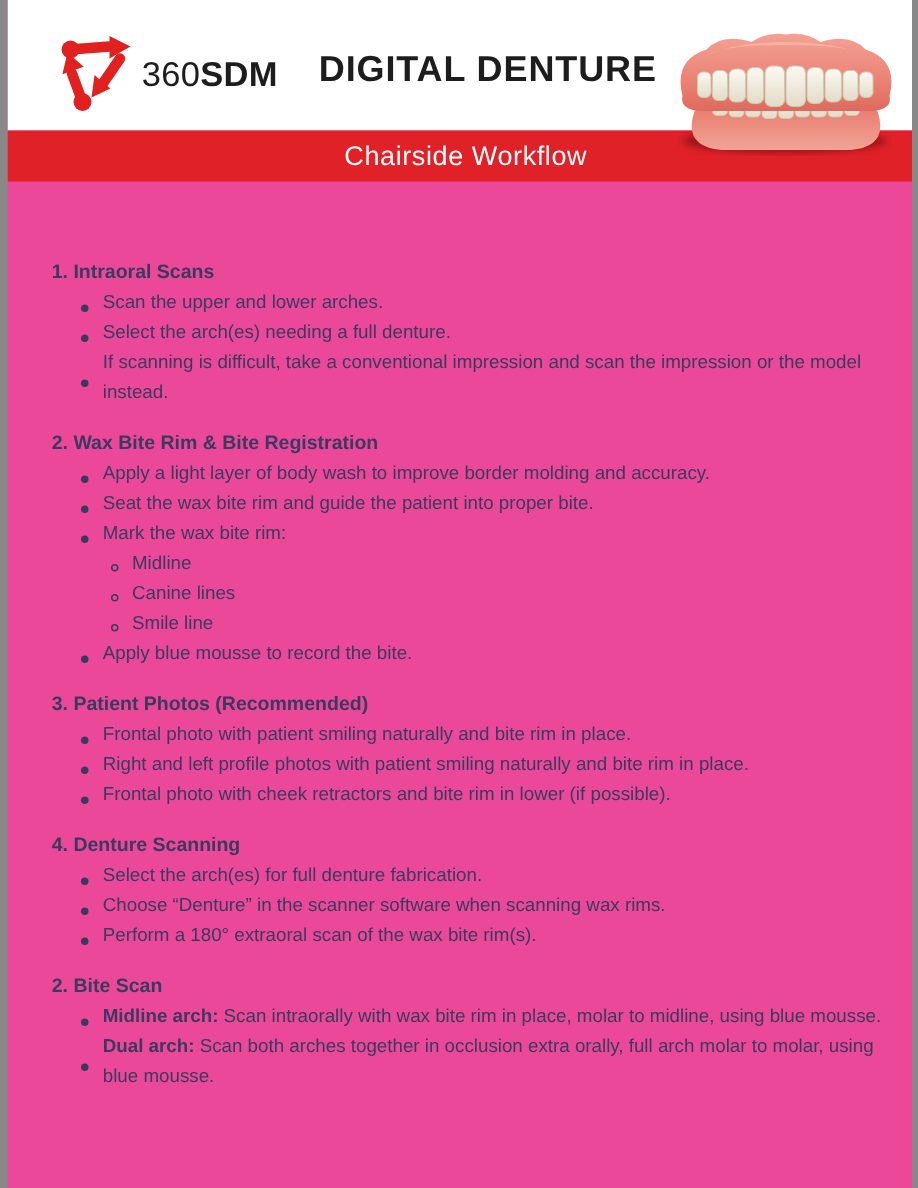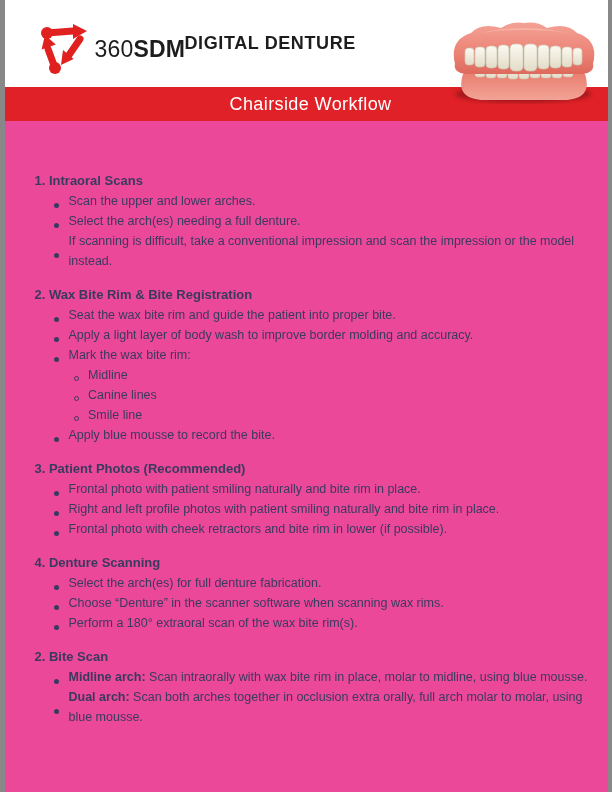--- a/index.html
+++ b/index.html
@@ -15,22 +15,22 @@
     background:#ec4899;overflow:hidden;
   }
   
   .header{position:absolute;top:0;left:0;width:612px;height:87px;background:#fff;}
   .logo{position:absolute;left:30px;top:20px;display:flex;align-items:center;height:58px;}
   .logo svg{width:56px;height:56px;}
   .logo-text{margin-left:4px;font-size:23px;color:var(--title);letter-spacing:0.2px;}
   .logo-text .reg{font-weight:400;}
   .logo-text .bold{font-weight:800;}
   .doc-title{
-    position:absolute;left:180px;top:33px;
-    font-size:18px;font-weight:800;letter-spacing:0.6px;color:var(--title);white-space:nowrap;
+    position:absolute;left:208px;top:33px;
+    font-size:24px;font-weight:800;letter-spacing:0.6px;color:var(--title);white-space:nowrap;
   }
   
   .banner{
     position:absolute;top:87px;left:0;width:612px;height:34px;
     background:var(--red);display:flex;align-items:center;justify-content:center;z-index:1;
   }
   .banner span{color:#fff;font-size:18px;font-weight:500;letter-spacing:0.4px;}
   
   .denture{
     position:absolute;top:20px;left:438px;width:162px;height:84px;z-index:2;
@@ -159,28 +159,28 @@
             <span class="dot"></span>
             <span class="txt">If scanning is difficult, take a conventional impression and scan the impression or the model instead.</span>
           </li>
         </ul>
       </section>
       <section>
         <h3>2. Wax Bite Rim &amp; Bite Registration</h3>
         <ul>
           <li class="li">
             <span class="dot"></span>
+            <span class="txt">Apply a light layer of body wash to improve border molding and accuracy.</span>
+          </li>
+          <li class="li">
+            <span class="dot"></span>
             <span class="txt">Seat the wax bite rim and guide the patient into proper bite.</span>
           </li>
           <li class="li">
             <span class="dot"></span>
-            <span class="txt">Apply a light layer of body wash to improve border molding and accuracy.</span>
-          </li>
-          <li class="li">
-            <span class="dot"></span>
             <span class="txt">Mark the wax bite rim:</span>
           </li>
           <li class="li sub">
             <span class="dot"></span>
             <span class="txt">Midline</span>
           </li>
           <li class="li sub">
             <span class="dot"></span>
             <span class="txt">Canine lines</span>
           </li>

